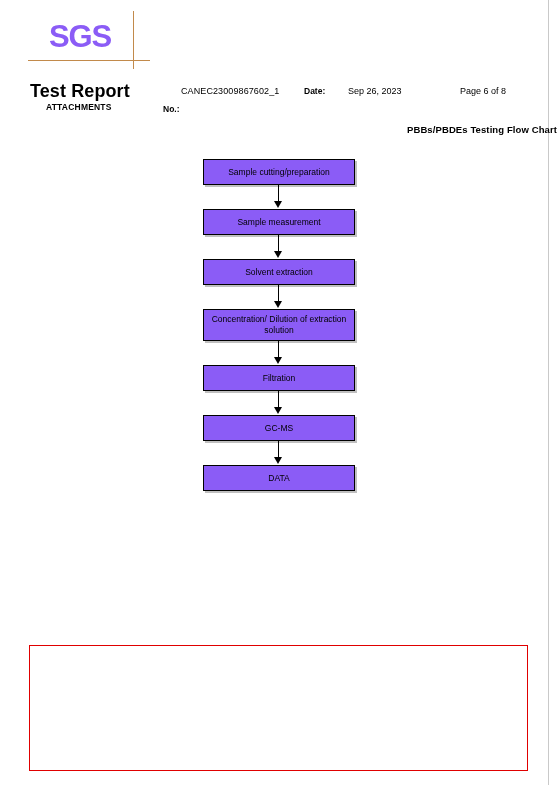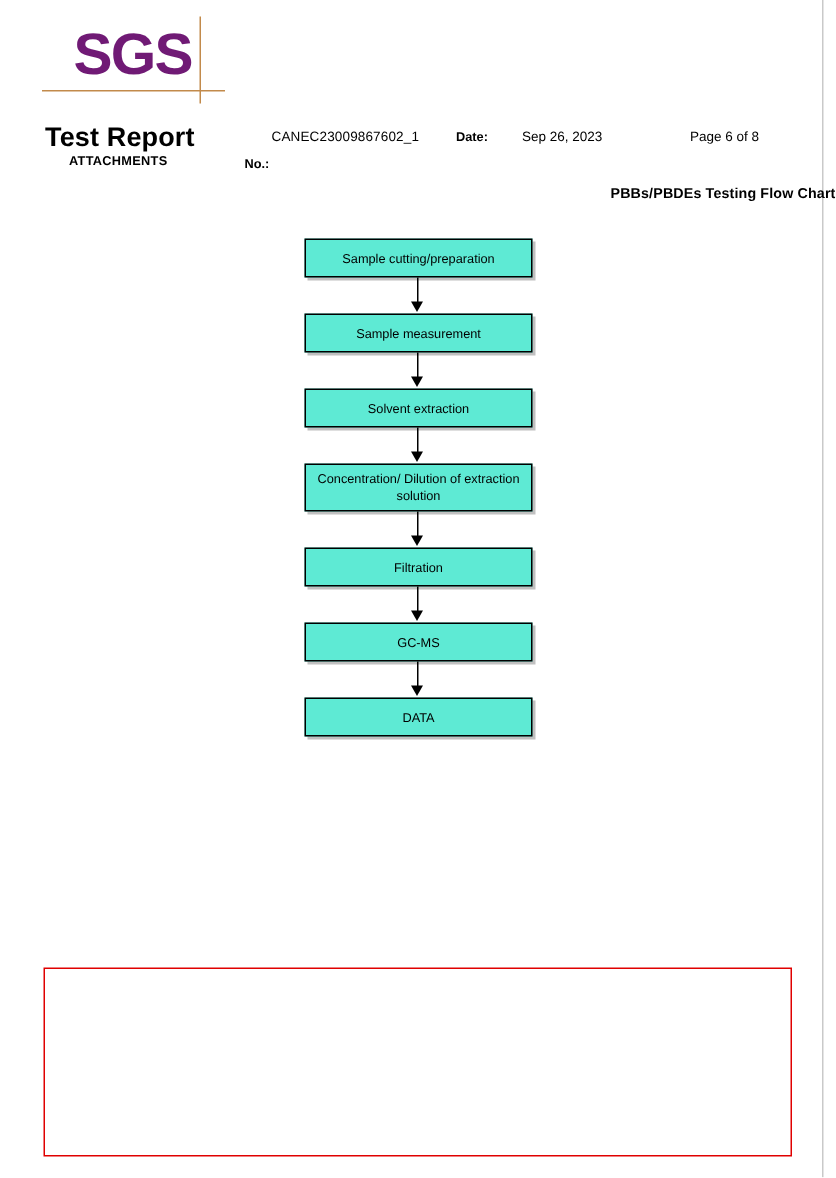--- a/index.html
+++ b/index.html
@@ -34,23 +34,23 @@
     top: 8px;
     width: 130px;
     height: 68px;
   }
   #sgs-wordmark {
     position: absolute;
     left: 21px;
     top: 4px;
     font-family: "Liberation Sans", sans-serif;
     font-weight: bold;
-    font-size: 39px;
+    font-size: 31px;
     letter-spacing: -1.2px;
-    color: #701a75;
+    color: #8b5cf6;
     line-height: 50px;
     white-space: nowrap;
   }
   #sgs-rule-h {
     position: absolute;
     left: 0px;
     top: 52px;
     width: 122px;
     height: 1px;
     background: #c28a4b;
@@ -138,21 +138,21 @@
     top: 159px;
     width: 152px;
   }
   .flow-step {
     position: relative;
   }
   .flow-box {
     box-sizing: border-box;
     width: 152px;
     border: 1px solid #000000;
-    background: #5eead4;
+    background: #8b5cf6;
     box-shadow: 2px 2px 0 0 rgba(140,140,140,0.55);
     display: flex;
     align-items: center;
     justify-content: center;
     text-align: center;
     font-size: 8.5px;
     line-height: 11px;
     color: #000000;
     padding: 0 4px;
   }

